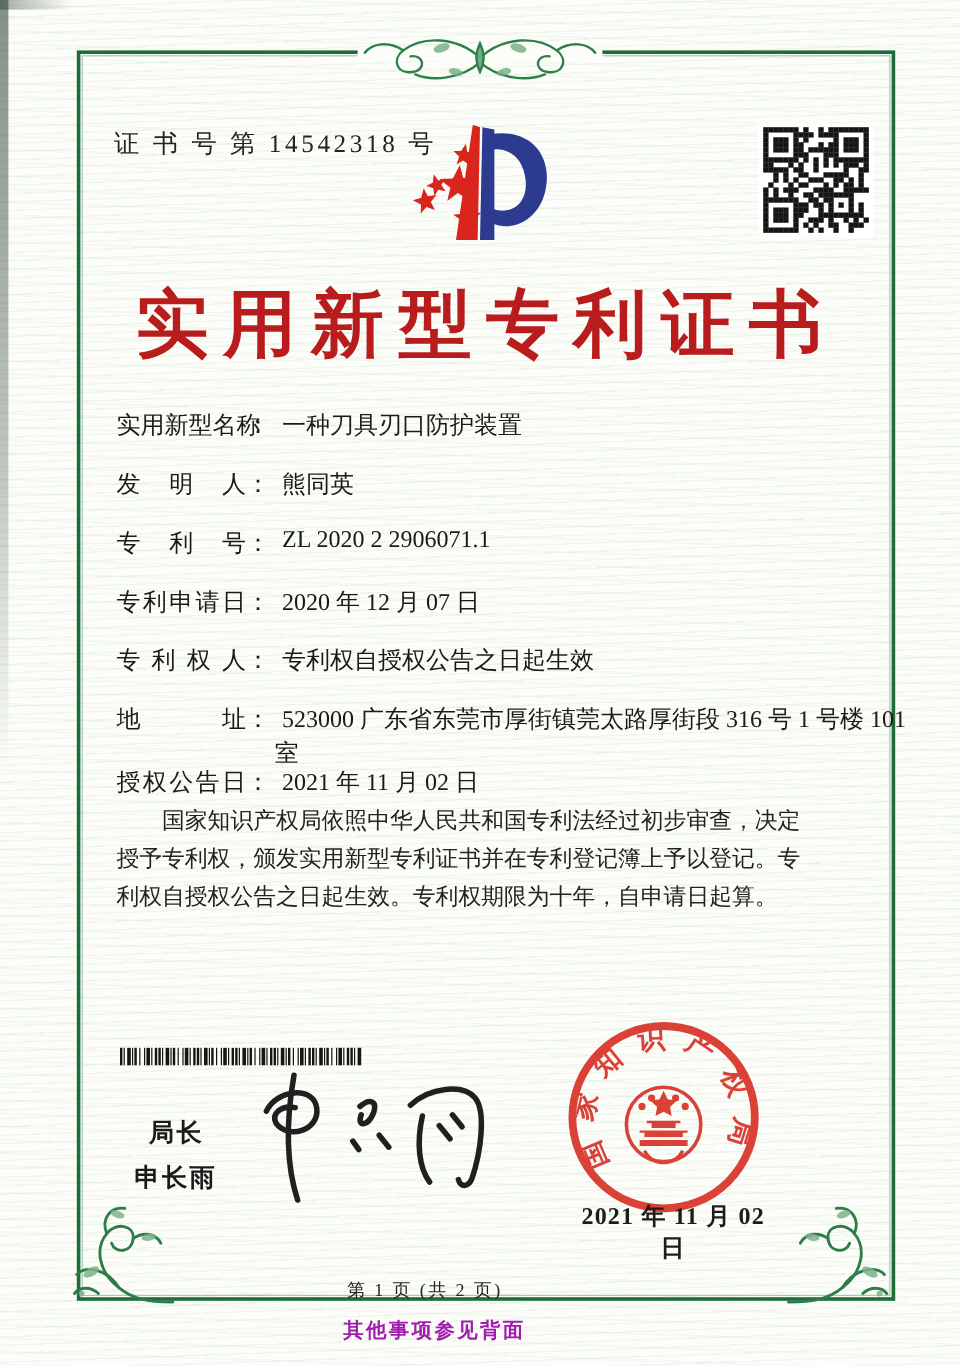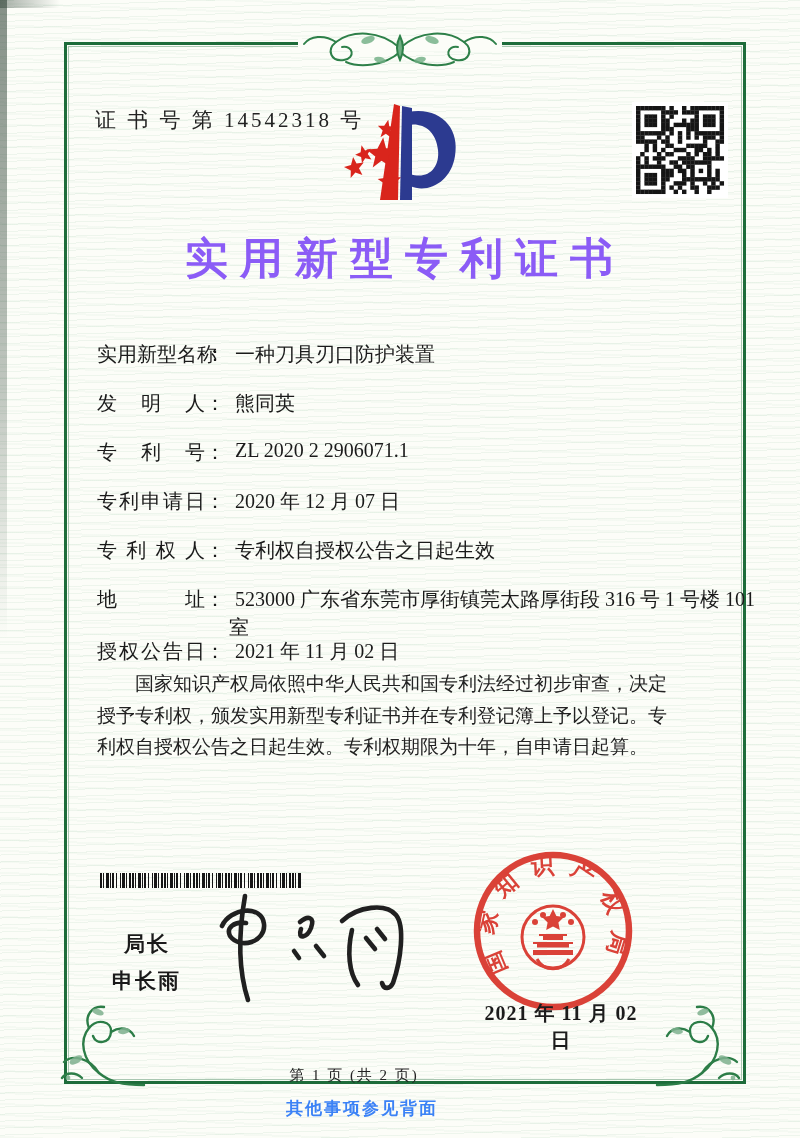--- a/index.html
+++ b/index.html
@@ -17,40 +17,40 @@
   .edge-left{left:0;top:0;width:7px;height:640px;
     background:linear-gradient(180deg, rgba(35,55,42,0.55), rgba(35,55,42,0.28) 60%, rgba(35,55,42,0));}
   .edge-top{left:0;top:0;width:60px;height:8px;background:linear-gradient(90deg,rgba(35,55,42,0.4),rgba(0,0,0,0));}
   
   .frame{left:64px;top:42px;width:682px;height:1042px;border:3px solid #1d6c3a;box-sizing:border-box;}
   .frame::before{content:"";position:absolute;inset:1px;border:1px solid #a9c7b1;}
   
   .cert-no{left:95px;top:106px;font-size:21px;letter-spacing:3px;color:#222;}
   .logo{left:336px;top:98px;}
   .qr{left:632px;top:102px;}
-  .title{left:64px;top:230px;width:682px;text-align:center;font-size:43px;font-weight:700;letter-spacing:12px;color:#8b5cf6;}
+  .title{left:64px;top:230px;width:682px;text-align:center;font-size:61px;font-weight:700;letter-spacing:12px;color:#b91c1c;}
   
   .row{position:absolute;left:97px;width:600px;font-size:20px;white-space:nowrap;}
   .lbl{display:inline-block;width:108px;text-align:justify;text-align-last:justify;vertical-align:top;}
   .colon{display:inline-block;vertical-align:top;}
   .val{display:inline-block;margin-left:10px;vertical-align:top;}
   .pair2{position:absolute;left:358px;top:0;}
   .pair2 .lbl{width:112px;}
   
   .paras{left:97px;top:670px;width:572px;font-size:19px;line-height:31.5px;color:#222;}
   .paras p{margin:0 0 4px 0;text-indent:2em;font-family:Liberation Mono, monospace;}
   
   .barcode{left:100px;top:873px;}
   .sig-title{left:112px;top:930px;font-size:21px;font-weight:600;letter-spacing:2px;margin-left:12px;}
   .sig-name{left:112px;top:967px;font-size:21px;font-weight:600;letter-spacing:2px;}
   .signature{left:200px;top:880px;}
   .seal{left:467px;top:847px;}
   .seal-date{left:478px;top:1000px;width:166px;text-align:center;font-size:20px;font-weight:700;color:#1c1c1c;letter-spacing:1px;}
   .page-num{left:238px;top:1066px;width:232px;text-align:center;font-size:15px;color:#222;letter-spacing:2px;}
-  .back-note{left:248px;top:1097px;width:228px;text-align:center;font-size:17px;font-weight:700;color:#3b82f6;letter-spacing:2px;}
+  .back-note{left:248px;top:1097px;width:228px;text-align:center;font-size:17px;font-weight:700;color:#a21caf;letter-spacing:2px;}
   .ornament{left:276px;top:22px;}
   .fl-left{left:54px;top:998px;}
   .fl-right{left:655px;top:998px;transform:scaleX(-1);}
 </style>
 </head>
 <body>
 
 <div class="abs edge-left"></div>
 <div class="abs edge-top"></div>
 

